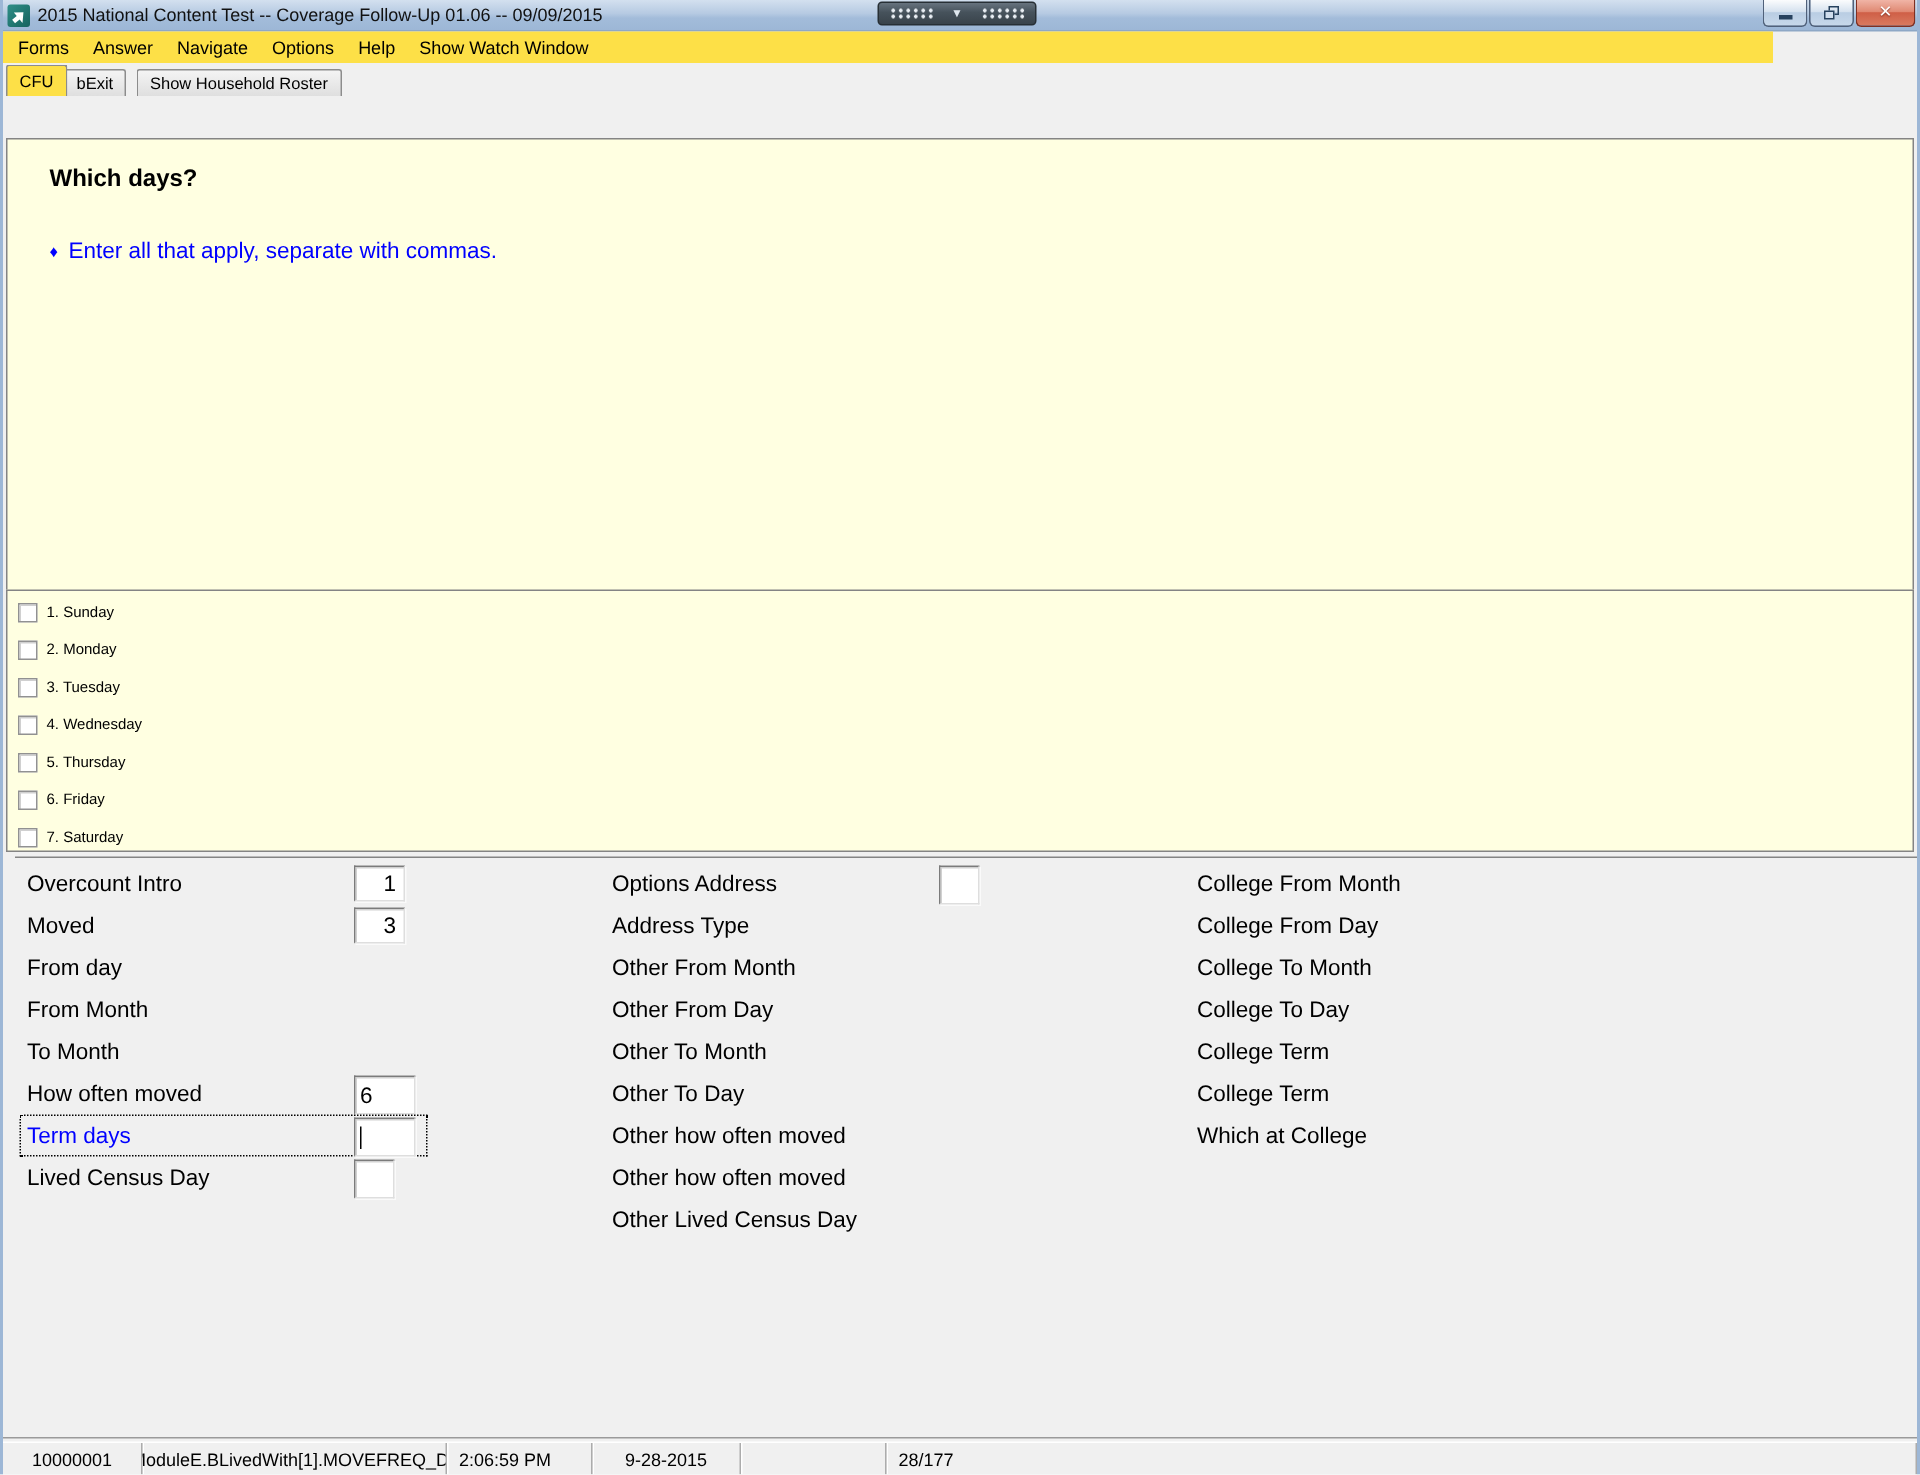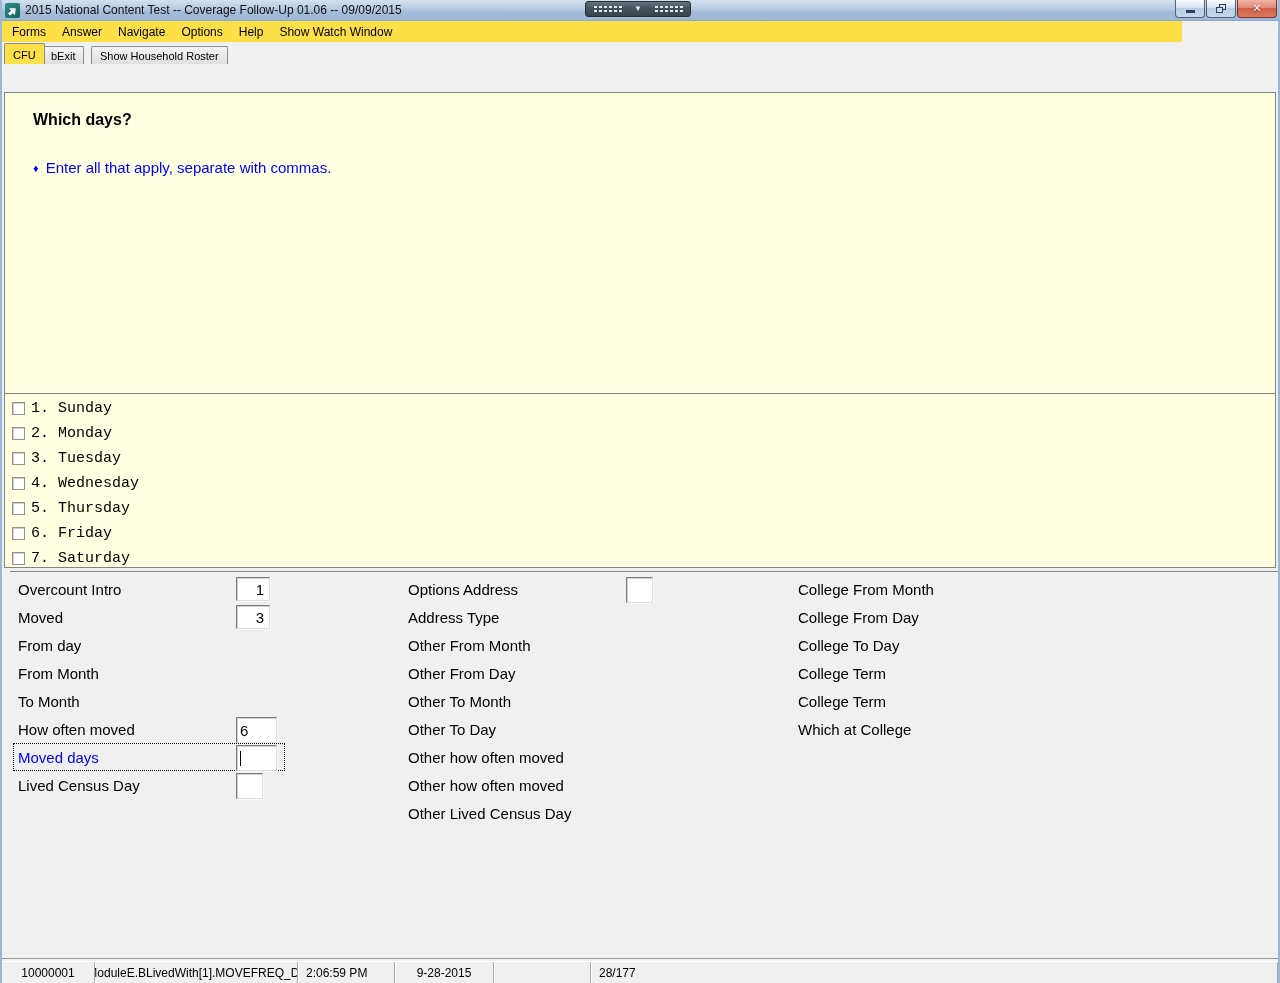--- a/index.html
+++ b/index.html
@@ -53,21 +53,21 @@
     background:#ffffe1; border:1px solid #848484;margin-top:28px; }
   .q-title { position:absolute; left:28px; top:18px; font-size:16px; font-weight:bold; color:#000; }
   .q-instruction { position:absolute; left:28px; top:66px; font-size:15px; color:#0000ff; display:flex; align-items:center; }
   .q-bullet { font-size:11px; margin-right:7px; }
 
   .cb-panel { position:absolute; left:2px; top:393px; width:1272px; height:175px;
     background:#ffffe1; border:1px solid #848484; padding-top:2px; }
   .opt-row { height:25px; display:flex; align-items:center; padding-left:7px; }
   .cb { width:13px; height:13px; background:#fff; border:1px solid #919191;
     box-shadow:inset 1px 1px 0 #d0d0d0; flex:0 0 auto; }
-  .opt-label { font-size:15px; color:#000; margin-left:6px;font-family:Liberation Mono, monospace; }
+  .opt-label { font-size:10px; color:#000; margin-left:6px; }
 
   
   .form-area { position:absolute; left:8px; top:571px; width:1272px; height:387px;
     background:#f0f0f0; border-top:1px solid #848484; }
   .fcol { position:absolute; top:3px; }
   #col1 { left:3px;  width:272px; }
   #col2 { left:393px; width:340px; }
   #col3 { left:783px; width:340px; }
   .field-row { position:relative; height:28px; display:flex; align-items:center; }
   .field-row.focused { outline:1px dotted #000; outline-offset:-1px; }
@@ -205,21 +205,21 @@
         <div class="field-row">
           <div class="flabel">To Month</div>
         </div>
         <div class="field-row">
           <div class="flabel">How often moved</div>
           <div class="fbox md">
             <div class="fval">6</div>
           </div>
         </div>
         <div class="field-row focused">
-          <div class="flabel active">Moved days</div>
+          <div class="flabel active">Term days</div>
           <div class="fbox md">
             <div class="fval"></div>
             <div class="caret"></div>
           </div>
         </div>
         <div class="field-row">
           <div class="flabel">Lived Census Day</div>
           <div class="fbox xs">
             <div class="fval"></div>
           </div>
@@ -256,20 +256,23 @@
         <div class="field-row">
           <div class="flabel">Other Lived Census Day</div>
         </div>
       </div>
     <div class="fcol" id="col3">
         <div class="field-row">
           <div class="flabel">College From Month</div>
         </div>
         <div class="field-row">
           <div class="flabel">College From Day</div>
+        </div>
+        <div class="field-row">
+          <div class="flabel">College To Month</div>
         </div>
         <div class="field-row">
           <div class="flabel">College To Day</div>
         </div>
         <div class="field-row">
           <div class="flabel">College Term</div>
         </div>
         <div class="field-row">
           <div class="flabel">College Term</div>
         </div>

